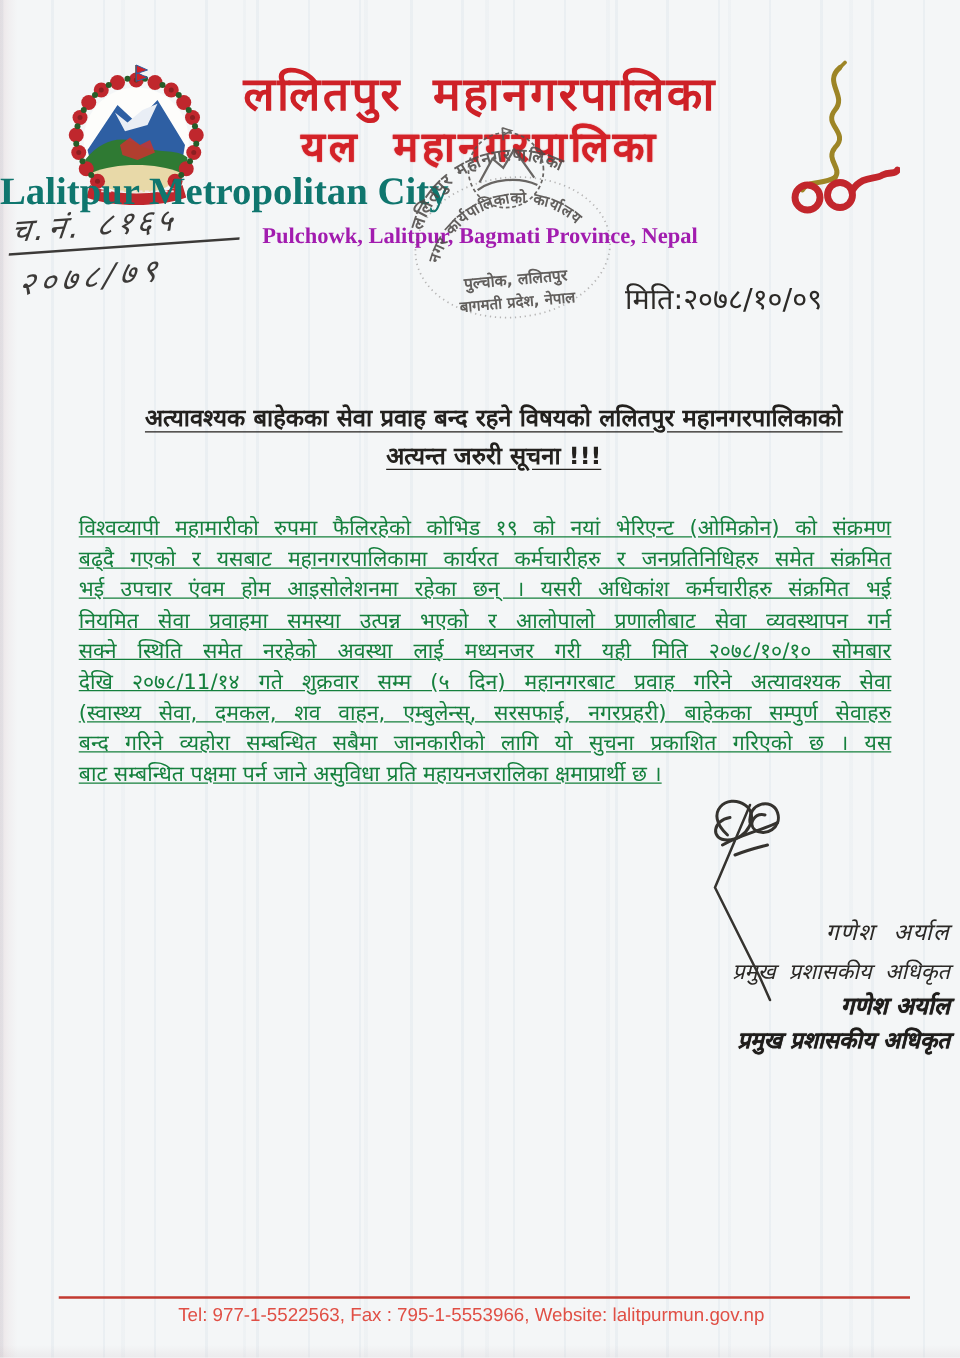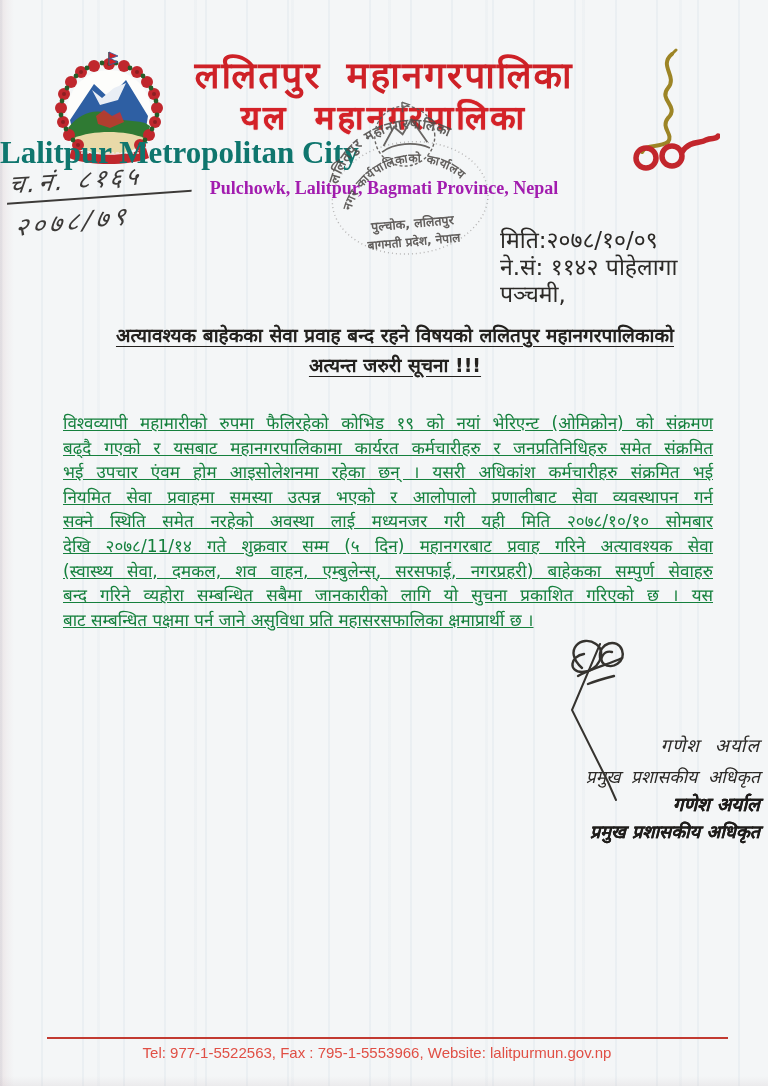--- a/index.html
+++ b/index.html
@@ -195,38 +195,37 @@
         <textPath href="#arcMid" startOffset="4%">नगर कार्यपालिकाको कार्यालय</textPath>
       </text>
       <text x="88" y="140" font-size="12.5" text-anchor="middle">पुल्चोक, ललितपुर</text>
       <text x="88" y="158" font-size="12" text-anchor="middle">बागमती प्रदेश, नेपाल</text>
     </g>
   </svg>
 </div>
 
 <div class="abs date-block">
   <div>मिति:२०७८/१०/०९</div>
-  <div>ने.सं: ११४२ पोहेलागा पञ्चमी,</div>
 </div>
 
 <div class="abs subject">
   <div><span>अत्यावश्यक बाहेकका सेवा प्रवाह बन्द रहने विषयको ललितपुर महानगरपालिकाको</span></div>
   <div><span>अत्यन्त जरुरी सूचना !!!</span></div>
 </div>
 
 <div class="abs body-text">
   <div class="body-line">विश्वव्यापी महामारीको रुपमा फैलिरहेको कोभिड १९ को नयां भेरिएन्ट (ओमिक्रोन) को संक्रमण</div>
   <div class="body-line">बढ्दै गएको र यसबाट महानगरपालिकामा कार्यरत कर्मचारीहरु र जनप्रतिनिधिहरु समेत संक्रमित</div>
   <div class="body-line">भई उपचार एंवम होम आइसोलेशनमा रहेका छन् । यसरी अधिकांश कर्मचारीहरु संक्रमित भई</div>
   <div class="body-line">नियमित सेवा प्रवाहमा समस्या उत्पन्न भएको र आलोपालो प्रणालीबाट सेवा व्यवस्थापन गर्न</div>
   <div class="body-line">सक्ने स्थिति समेत नरहेको अवस्था लाई मध्यनजर गरी यही मिति २०७८/१०/१० सोमबार</div>
   <div class="body-line">देखि २०७८/11/१४ गते शुक्रवार सम्म (५ दिन) महानगरबाट प्रवाह गरिने अत्यावश्यक सेवा</div>
   <div class="body-line">(स्वास्थ्य सेवा, दमकल, शव वाहन, एम्बुलेन्स्, सरसफाई, नगरप्रहरी) बाहेकका सम्पुर्ण सेवाहरु</div>
   <div class="body-line">बन्द गरिने व्यहोरा सम्बन्धित सबैमा जानकारीको लागि यो सुचना प्रकाशित गरिएको छ । यस</div>
-  <div class="body-line last">बाट सम्बन्धित पक्षमा पर्न जाने असुविधा प्रति महासरसफालिका क्षमाप्रार्थी छ ।</div>
+  <div class="body-line last">बाट सम्बन्धित पक्षमा पर्न जाने असुविधा प्रति महायनजरालिका क्षमाप्रार्थी छ ।</div>
 </div>
 
 <div class="abs" style="left:548px;top:632px;width:120px;height:175px;z-index:3;pointer-events:none;">
   <svg width="120" height="175" viewBox="0 0 120 175">
     <g fill="none" stroke="#35332f" stroke-width="2.4" stroke-linecap="round">
       <path d="M34 36 C14 18 34 2 48 12 C60 20 50 40 34 40 C20 40 22 24 36 22"></path>
       <path d="M52 26 C50 10 70 6 74 18 C78 30 64 38 56 32 C50 27 56 18 64 20"></path>
       <path d="M30 44 C44 36 62 32 74 26"></path>
       <path d="M52 12 L24 78 L60 150 L68 168" stroke-width="2"></path>
       <path d="M40 52 C50 48 58 46 66 44"></path>

